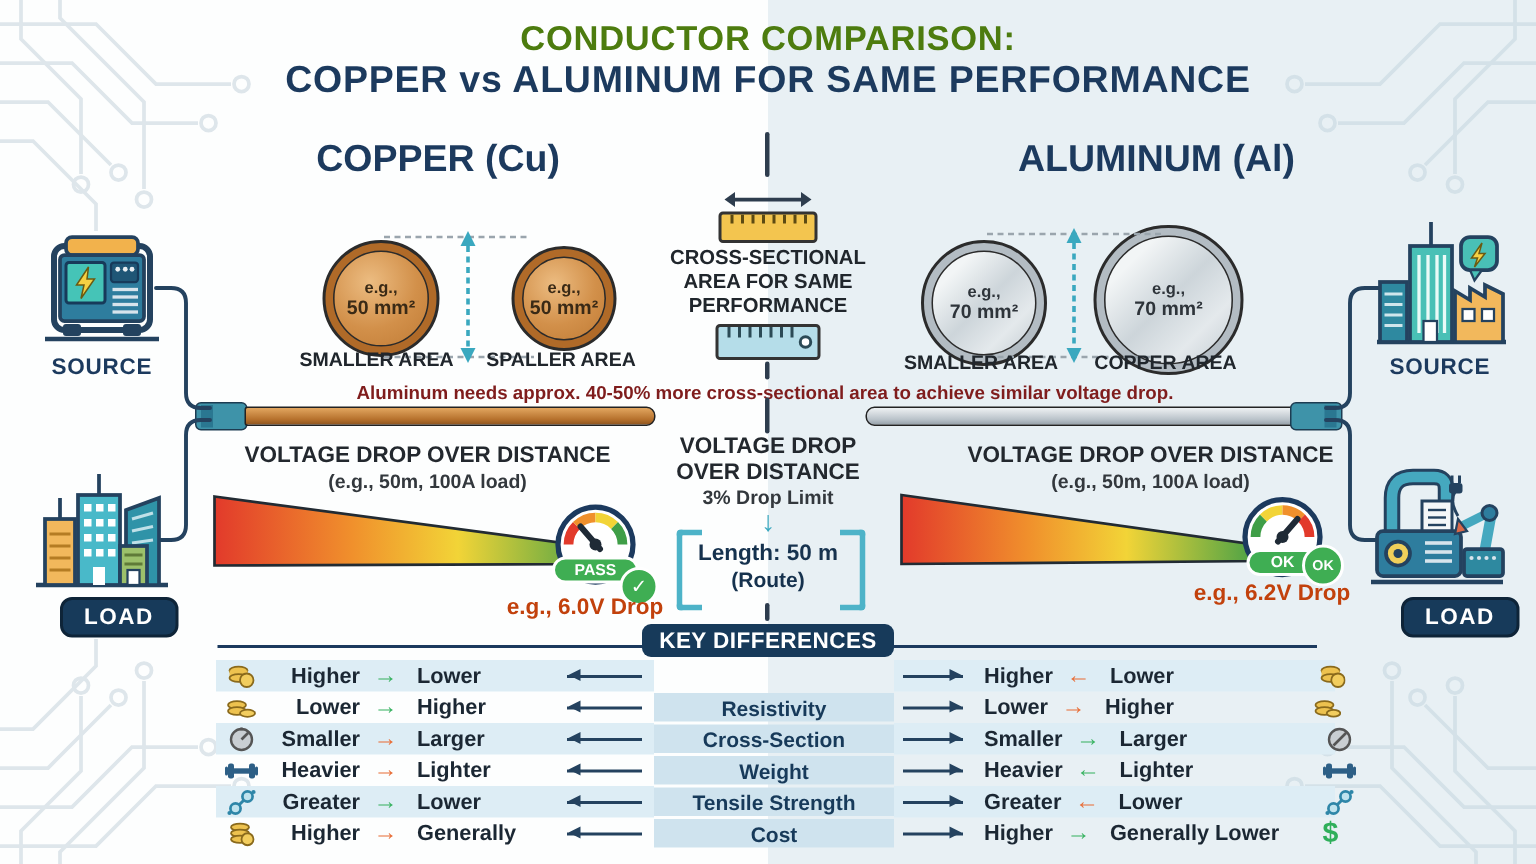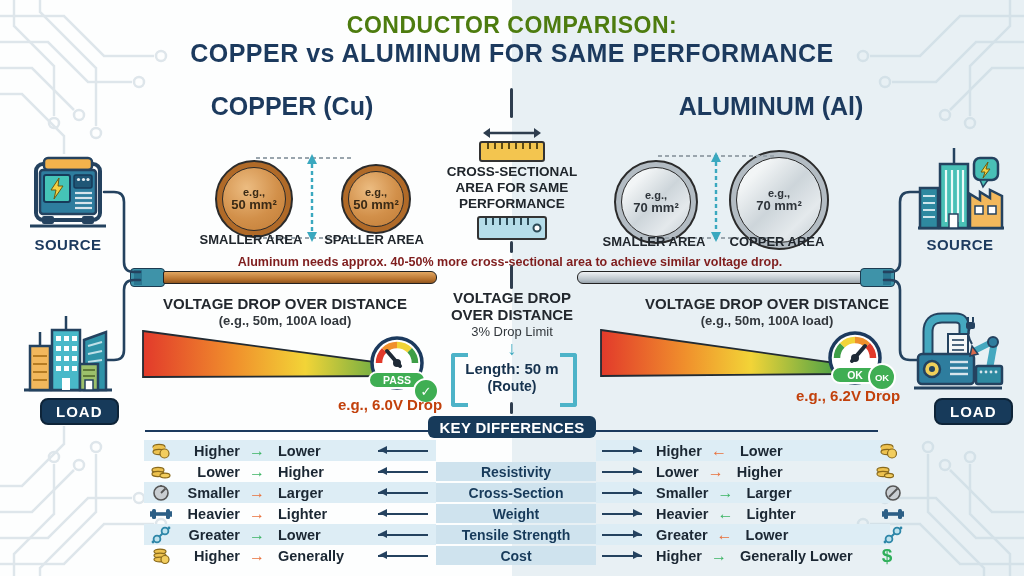--- a/index.html
+++ b/index.html
@@ -408,21 +408,21 @@
     </g>
     <line x1="3" y1="3" x2="-10" y2="-12" stroke="#1f2a36" stroke-width="4" stroke-linecap="round"></line>
     <circle cx="0" cy="0" r="4" fill="#1f2a36"></circle>
   </svg>
   <div class="gaugebadge" style="left:368px;top:371px;width:54px;height:14px;font-size:10.5px;line-height:14px">PASS</div>
   <div class="okcirc" style="left:413px;top:378px;width:22px;height:22px;font-size:13px">✓</div>
   <div class="abs ctr droplbl" style="left:310px;top:396px;width:160px">e.g., 6.0V Drop</div>
 
   <div class="abs ctr vtitle midv" style="top:289px">VOLTAGE DROP</div>
   <div class="abs ctr vtitle midv" style="top:306px">OVER DISTANCE</div>
-  <div class="abs ctr vsub midv" style="top:324px;font-weight:400">3% Drop Limit</div>
+  <div class="abs ctr vsub midv" style="top:324px;font-weight:700">3% Drop Limit</div>
   <div class="abs ctr" style="left:432px;top:338px;width:160px;color:#3aa8bf;font-size:19px;font-weight:800">↓</div>
   <div class="bracket l" style="left:451px;top:353px"></div>
   <div class="bracket r" style="left:560px;top:353px"></div>
   <div class="abs ctr" style="left:432px;top:360px;width:160px;font-size:15px;font-weight:800;color:#16324e">Length: 50 m</div>
   <div class="abs ctr" style="left:432px;top:378px;width:160px;font-size:14px;font-weight:700;color:#16324e">(Route)</div>
   <div class="abs vdash" style="left:510px;top:402px;height:12px"></div>
 
   <div class="abs ctr vtitle" style="left:612px;top:295px;width:310px">VOLTAGE DROP OVER DISTANCE</div>
   <div class="abs ctr vsub" style="left:612px;top:313px;width:310px">(e.g., 50m, 100A load)</div>
   <svg class="abs" style="left:598px;top:327px" width="248" height="52" viewBox="0 0 248 52">

